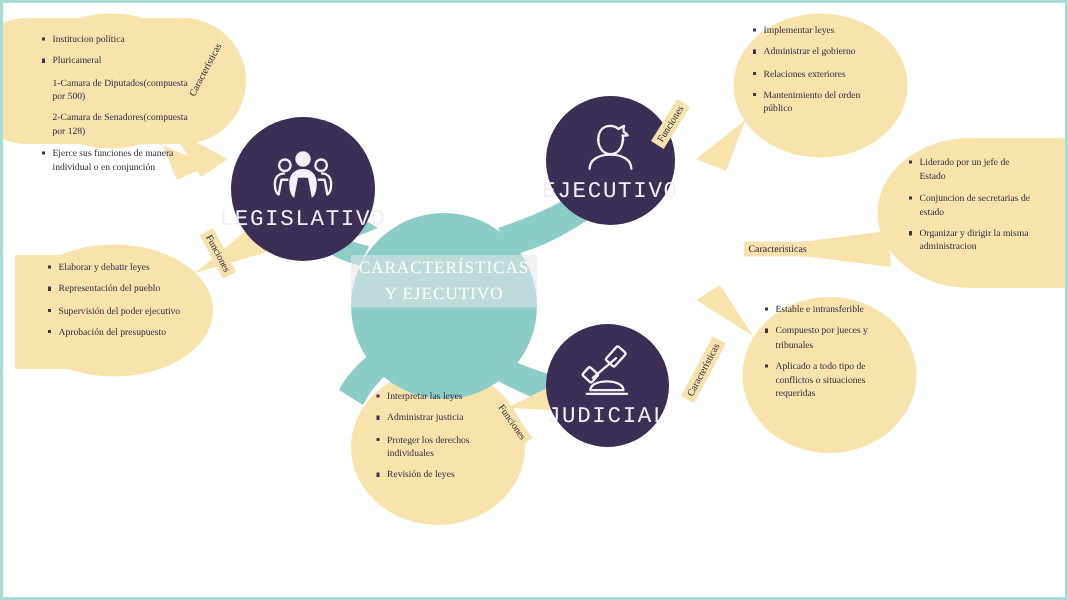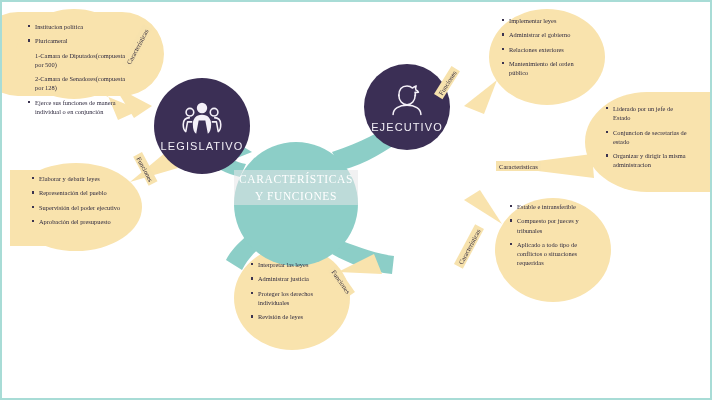--- a/index.html
+++ b/index.html
@@ -53,24 +53,24 @@
     position:absolute;
     border-radius:50%;
     background:#3b2f55;
     display:flex;
     flex-direction:column;
     align-items:center;
     justify-content:center;
   }
   .node .node-label{
     color:#f2eef6;
-    font-size:11px;
+    font-size:15px;
     letter-spacing:1.1px;
     margin-top:4px;
-    font-family:Liberation Sans, sans-serif;
+    font-family:Liberation Mono, monospace;
   }
   .node .node-icon{
     width:40px;height:36px;
     display:block;
   }
 
   #center-node{
     position:absolute;
     left:232px;top:140px;
     width:124px;height:124px;
@@ -137,21 +137,21 @@
       <path d="M500,222 L462,198 L478,188 Z"></path>
 
       <ellipse cx="290" cy="296" rx="58" ry="52"></ellipse>
       <path d="M336,270 L372,252 L380,272 Z"></path>
     </g>
   </svg>
 
   <div id="center-node"></div>
   <div id="center-label">
     <div>CARACTERÍSTICAS</div>
-    <div>Y FUNCIONES</div>
+    <div>Y EJECUTIVO</div>
   </div>
 
   <div class="node" style="left:152px;top:76px;width:96px;height:96px;text-align:right;">
     <svg class="node-icon" viewBox="0 0 48 42">
       <circle cx="24" cy="9" r="6.2" fill="#f4f0f8"></circle>
       <path d="M24,17 c-7.4,0 -11,5 -11,11.5 c0,6 1.6,10 4,11.5 l3,-16 l8,0 l3,16 c2.4,-1.5 4,-5.5 4,-11.5 c0,-6.5 -3.6,-11.5 -11,-11.5 Z" fill="#f4f0f8"></path>
       <circle cx="9.5" cy="14" r="4.6" fill="none" stroke="#f4f0f8" stroke-width="1.9"></circle>
       <path d="M9.5,20.5 c-5.4,0 -8,3.6 -8,8.4 c0,4.4 1.2,7.4 3,8.5 l2.2,-11.8 l5.6,0" fill="none" stroke="#f4f0f8" stroke-width="1.9" stroke-linejoin="round"></path>
       <circle cx="38.5" cy="14" r="4.6" fill="none" stroke="#f4f0f8" stroke-width="1.9"></circle>
       <path d="M38.5,20.5 c5.4,0 8,3.6 8,8.4 c0,4.4 -1.2,7.4 -3,8.5 l-2.2,-11.8 l-5.6,0" fill="none" stroke="#f4f0f8" stroke-width="1.9" stroke-linejoin="round"></path>
@@ -161,20 +161,30 @@
 
   <div class="node" style="left:362px;top:62px;width:86px;height:86px;">
     <svg class="node-icon" viewBox="0 0 48 44">
       <path d="M14,18 c0,-8 4,-12 10,-12 c3,0 5,1 6.5,2.6 c1.6,-1.2 3,-2.2 4.6,-2.6 c-0.8,2 -0.8,3.6 -0.2,5 c1.6,0.6 2.6,1.6 3.1,2.8 c-1.6,0.2 -3,0.2 -4.2,0 c0.4,1.2 0.5,2.6 0.4,4.2" fill="none" stroke="#f4f0f8" stroke-width="1.9" stroke-linejoin="round" stroke-linecap="round"></path>
       <path d="M14,17 c0,7 4.4,12 10,12 c5.6,0 10,-5 10,-12" fill="none" stroke="#f4f0f8" stroke-width="1.9" stroke-linecap="round"></path>
       <path d="M7,41 c0,-7.5 7.6,-11.5 17,-11.5 c9.4,0 17,4 17,11.5" fill="none" stroke="#f4f0f8" stroke-width="1.9" stroke-linecap="round"></path>
     </svg>
     <div class="node-label">EJECUTIVO</div>
   </div>
 
+  <div class="node" style="left:362px;top:214px;width:82px;height:82px;">
+    <svg class="node-icon" viewBox="0 0 48 44">
+      <rect x="26" y="3" width="9.5" height="15" rx="1.6" transform="rotate(42 30.7 10.5)" fill="none" stroke="#f4f0f8" stroke-width="1.9"></rect>
+      <line x1="31" y1="12" x2="12" y2="28" stroke="#f4f0f8" stroke-width="1.9" stroke-linecap="round"></line>
+      <rect x="5" y="21" width="10" height="9" rx="1.4" transform="rotate(42 10 25.5)" fill="none" stroke="#f4f0f8" stroke-width="1.9"></rect>
+      <path d="M10,38 c0,-4.2 5.8,-7.2 13.5,-7.2 c7.7,0 13.5,3 13.5,7.2 Z" fill="none" stroke="#f4f0f8" stroke-width="1.9" stroke-linejoin="round"></path>
+      <line x1="7" y1="41" x2="40" y2="41" stroke="#f4f0f8" stroke-width="1.9" stroke-linecap="round"></line>
+    </svg>
+    <div class="node-label">JUDICIAL</div>
+  </div>
 
   <div class="conn-label" style="left:120px;top:62px;transform:rotate(-62deg);transform-origin:left top;">Características</div>
   <div class="conn-label" style="left:140px;top:150px;transform:rotate(62deg);transform-origin:left top;">Funciones</div>
   <div class="conn-label" style="left:432px;top:92px;transform:rotate(-58deg);transform-origin:left top;">Funciones</div>
   <div class="conn-label" style="left:494px;top:159px;">Caracteristicas</div>
   <div class="conn-label" style="left:452px;top:262px;transform:rotate(-62deg);transform-origin:left top;">Características</div>
   <div class="conn-label" style="left:334px;top:263px;transform:rotate(55deg);transform-origin:left top;">Funciones</div>
 
   <div class="bubble" style="left:26px;top:20px;width:102px;">
     <ul>

